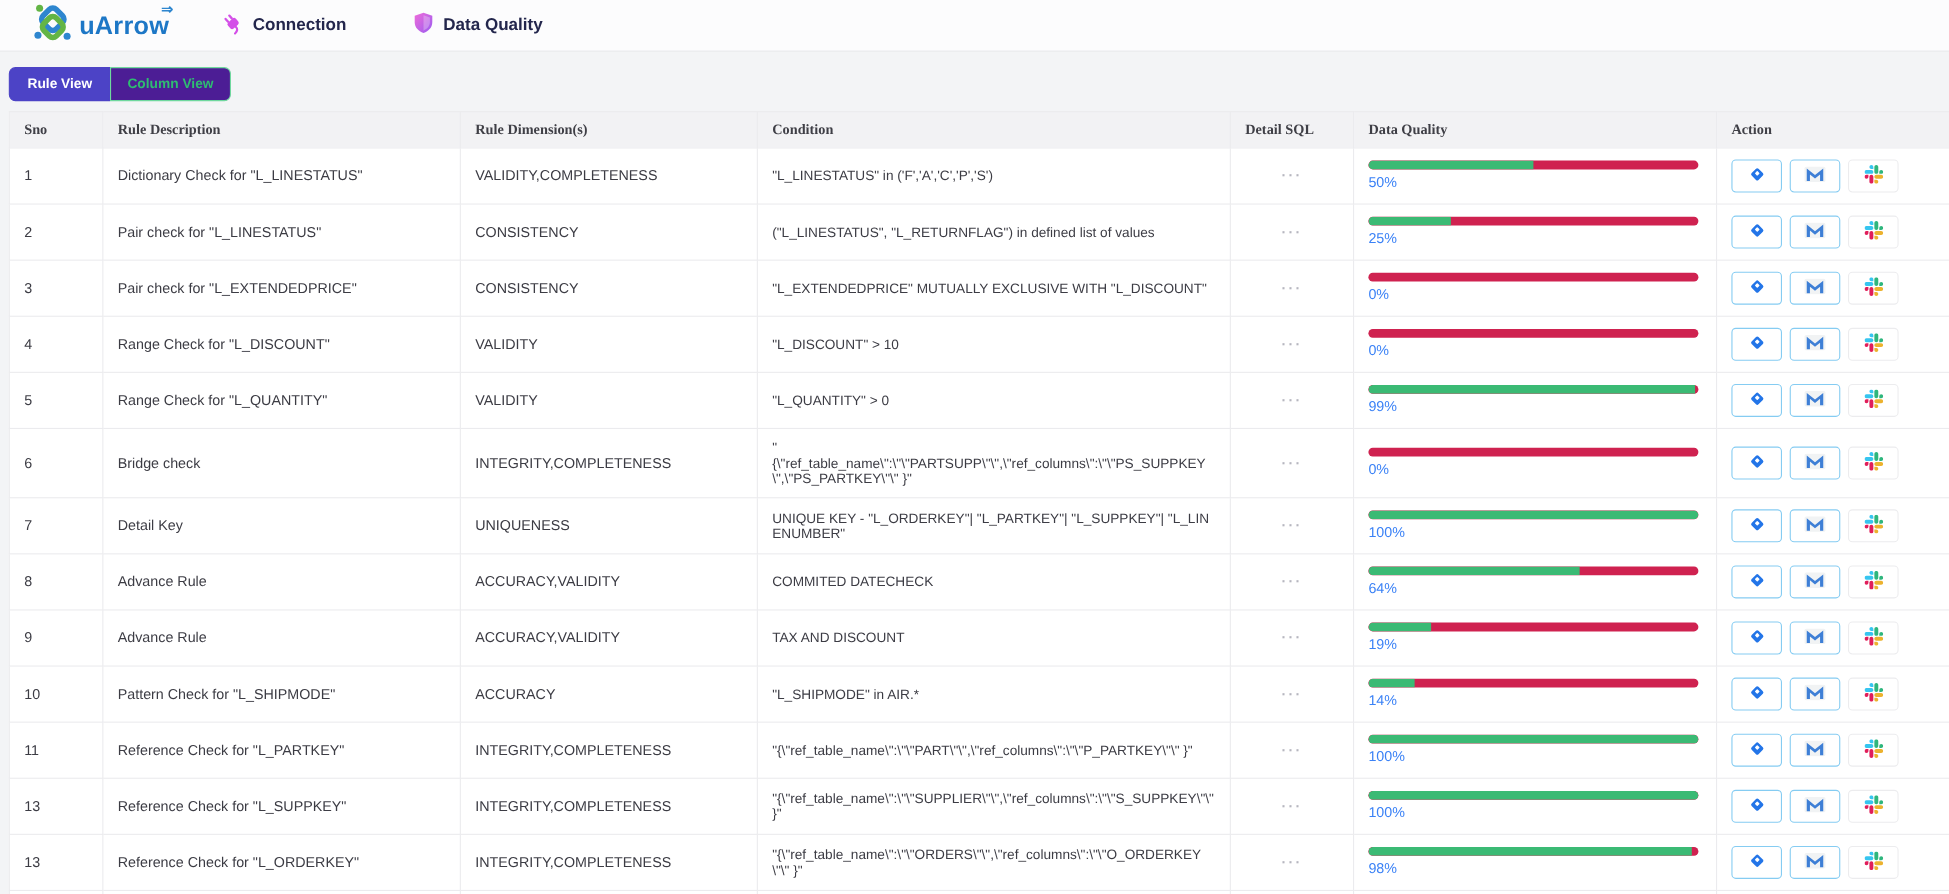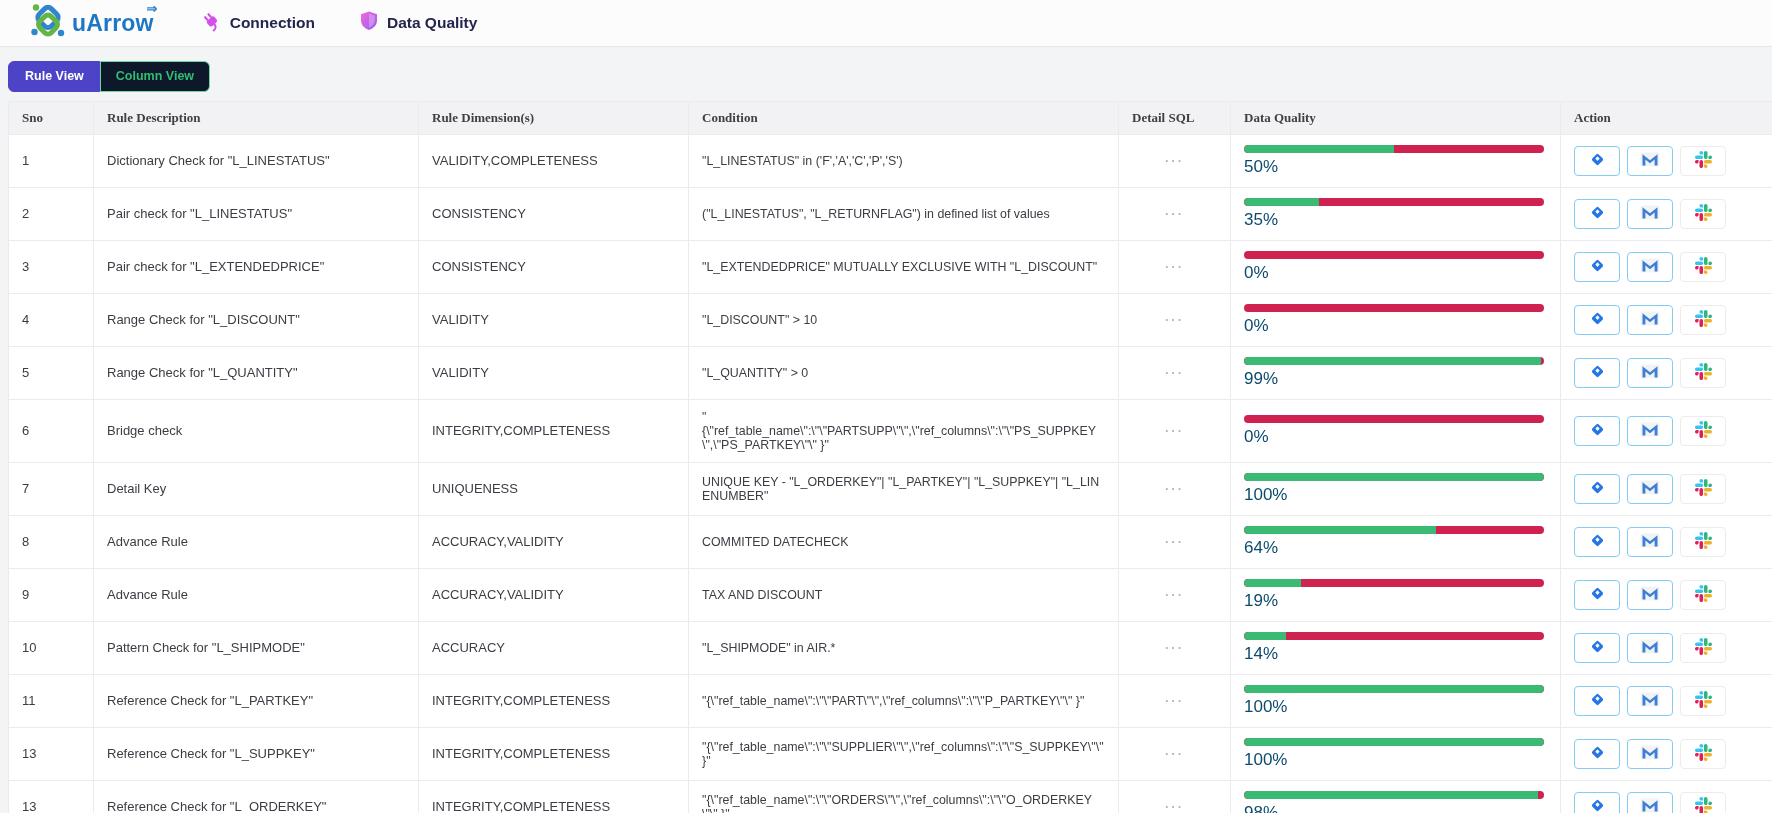--- a/index.html
+++ b/index.html
@@ -5,46 +5,46 @@
   * { box-sizing: border-box; margin: 0; padding: 0; }
   html,body { width:1772px; height:813px; overflow:hidden;
     font-family:"Liberation Sans", sans-serif; background:#f3f4f6; color:#3c3c44; }
 
   
   .navbar { height:47px; background:#fcfcfd; border-bottom:1px solid #e6e7ea;
     display:flex; align-items:center; padding:0 28px; gap:46px; }
   .brand { display:flex; align-items:center; gap:4px; cursor:pointer; }
   .brand-text { position:relative; font-size:23px; font-weight:700; color:#1d77c6; letter-spacing:.2px; }
   .brand-arrow { position:absolute; top:-9px; right:-4px; font-size:13px; font-weight:700; color:#2e86cf; }
-  .nav-items { display:flex; align-items:center; gap:44px; }
+  .nav-items { display:flex; align-items:center; gap:60px; }
   .nav-item { display:flex; align-items:center; gap:8px; font-size:15.5px; font-weight:600;
     color:#23264c; cursor:pointer; }
 
   
   .content { padding:14px 0 0 8px; }
   .tabs { display:flex; margin-bottom:9px; }
   .tab { font-size:12.5px; font-weight:700; padding:8px 15px; cursor:pointer; line-height:1; }
   .tab-active { background:#4c43c6; color:#fff; border:1px solid #4c43c6; border-radius:6px 0 0 6px;padding-left:16px; }
-  .tab-inactive { background:#0f172a; color:#2ebd71; border:1px solid #6fd89e; border-radius:0 6px 6px 0; }
+  .tab-inactive { background:#4c1d95; color:#2ebd71; border:1px solid #6fd89e; border-radius:0 6px 6px 0; }
 
   
   .table-wrap { background:#fff; }
   table { border-collapse:collapse; table-layout:fixed; width:1764px; background:#fff; }
   th, td { border:1px solid #ebebee; text-align:left; vertical-align:middle;
     padding:10px 13px; font-size:13px; }
   th { background:#f2f2f4; color:#3f3f46; font-weight:600; height:32px; padding:8px 13px;font-family:Liberation Serif, serif; }
   td { color:#3c3c44; }
   td.cell-condition { white-space:pre-wrap; word-break:break-all; font-size:12.4px; }
   td.cell-sql { text-align:center; }
   .sql-dots { color:#b6b6bf; font-weight:700; letter-spacing:2px; cursor:pointer; font-size:13px; }
 
   
   .dq-track { width:300px; height:8px; background:#cf2250; border-radius:5px; overflow:hidden; }
   .dq-fill { height:100%; background:#3bba74; border-radius:5px 0 0 5px; }
-  .dq-label { margin-top:4px; font-size:17px; color:#0c4a6e; }
+  .dq-label { margin-top:4px; font-size:13px; color:#3b82f6; }
 
   
   .actions { display:flex; gap:7px; }
   .act-btn { width:46px; height:30px; background:#fff; border:1px solid #85ccf2; border-radius:4px;
     display:inline-flex; align-items:center; justify-content:center; cursor:pointer; padding:0; }
   .act-btn.slack { border-color:#ececee; }
 </style>
 </head>
 <body>
 
@@ -179,21 +179,21 @@
     <td>Pair check for "L_LINESTATUS"</td>
     <td>CONSISTENCY</td>
     <td class="cell-condition">("L_LINESTATUS", "L_RETURNFLAG") in defined list of values</td>
     <td class="cell-sql">
       <span class="sql-dots">···</span>
     </td>
     <td>
       <div class="dq-track">
         <div class="dq-fill" style="width: 25%;"></div>
       </div>
-      <div class="dq-label">35%</div>
+      <div class="dq-label">25%</div>
     </td>
     <td>
       <div class="actions">
         <button class="act-btn">
           <span>
             <svg width="17" height="17" viewBox="0 0 17 17">
               <rect x="4.1" y="4.1" width="8.8" height="8.8" rx="1.6" fill="#2375e8" transform="rotate(45 8.5 8.5)"></rect>
               <rect x="6.9" y="6" width="3.2" height="3.2" rx="0.6" fill="#ffffff" transform="rotate(45 8.5 7.6)"></rect>
             </svg>
           </span>

